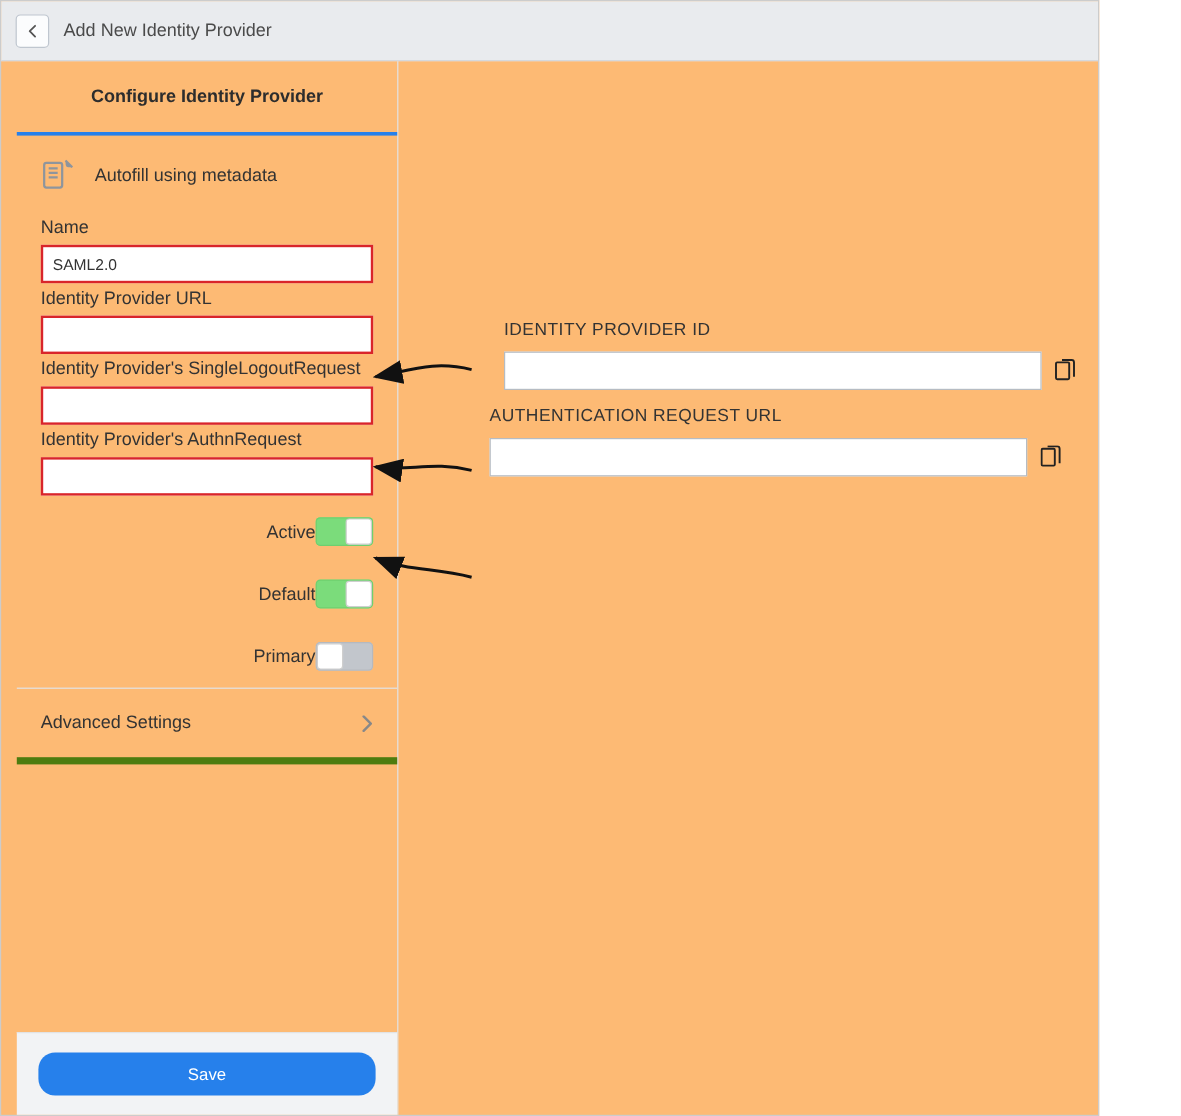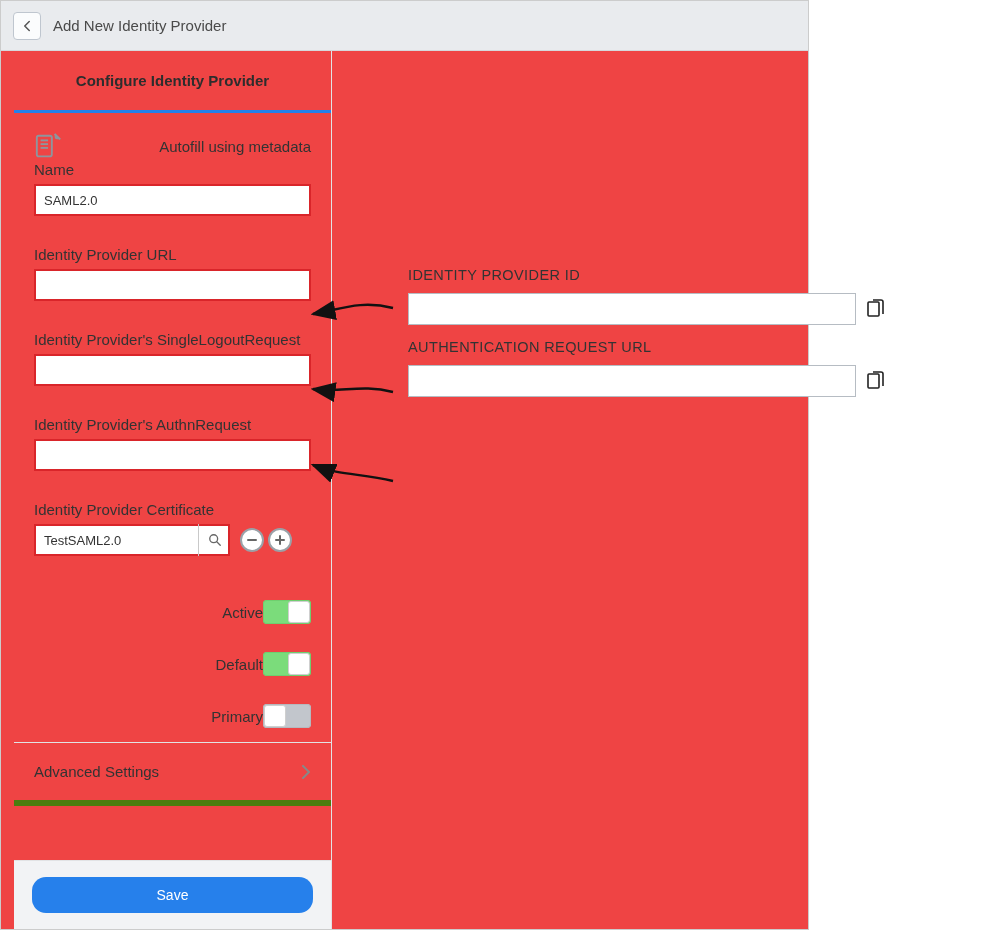--- a/index.html
+++ b/index.html
@@ -2,23 +2,23 @@
 <html><head>
 <meta charset="utf-8">
 <style>
   * { box-sizing: border-box; }
   html, body {
     margin: 0; padding: 0;
     font-family: -apple-system, "Helvetica Neue", Arial, sans-serif;
     color: #333; background: #fff;
   }
   .app {
-    width: 809px; height: 930px;
+    width: 916px; height: 930px;
     border: 1px solid #ccc;
-    background: #ef4444;
+    background: #fdba74;
     position: relative;
   }
   
   .titlebar {
     height: 50px;
     background: #e9ebee;
     border-bottom: 1px solid #d5d8dc;
     display: flex; align-items: center;
     padding: 0 12px;
     gap: 12px;
@@ -63,28 +63,28 @@
     font-weight: 700; font-size: 15px;
     color: #2d2d2d;
   }
   .form-scroll {
     flex: 1;
     padding: 18px 20px 10px 20px;
   }
   .autofill-row {
     display: flex; align-items: center;
     gap: 15px;
-    justify-content: space-between;
+    margin-bottom: 20px;
   }
   .autofill-row svg { width: 30px; height: 30px; }
   .autofill-text {
     font-size: 15px; color: #333;
   }
   .field-group {
-    margin-bottom: 30px;
+    margin-bottom: 4px;
     position: relative;
   }
   .field-label {
     font-size: 15px; color: #333;
     margin-bottom: 6px;
   }
   .red-input {
     width: 100%;
     height: 32px;
     border: 2px solid #d9252a;
@@ -258,47 +258,20 @@
         <div class="field-group">
           <div class="field-label">Identity Provider's SingleLogoutRequest</div>
           <input class="red-input" value="" style="">
         </div>
 
         <div class="field-group">
           <div class="field-label">Identity Provider's AuthnRequest</div>
           <input class="red-input" value="" style="">
         </div>
 
-        <div class="field-group">
-          <div class="field-label">Identity Provider Certificate</div>
-          <div class="cert-row">
-            <div class="cert-input-wrap">
-              <input class="cert-input" value="TestSAML2.0" style="">
-              <div class="cert-search">
-                <svg viewBox="0 0 16 16">
-                  <circle cx="6.5" cy="6.5" r="4.5" fill="none" stroke="#666" stroke-width="1.5"></circle>
-                  <line x1="10" y1="10" x2="14" y2="14" stroke="#666" stroke-width="1.5" stroke-linecap="round"></line>
-                </svg>
-              </div>
-            </div>
-            <div class="circ-btns">
-              <div class="circ">
-                <svg viewBox="0 0 12 12">
-                    <line x1="2" y1="6" x2="10" y2="6" stroke="#666" stroke-width="2" stroke-linecap="round"></line>
-                  </svg>
-              </div>
-              <div class="circ">
-                <svg viewBox="0 0 12 12">
-                  <line x1="2" y1="6" x2="10" y2="6" stroke="#666" stroke-width="2" stroke-linecap="round"></line>
-                  <line x1="6" y1="2" x2="6" y2="10" stroke="#666" stroke-width="2" stroke-linecap="round"></line>
-                </svg>
-              </div>
-            </div>
-          </div>
-        </div>
 
         <div class="toggle-row">
           <span>Active</span>
           <div class="toggle on">
               <div class="knob"></div>
             </div>
         </div>
         <div class="toggle-row">
           <span>Default</span>
           <div class="toggle on">
@@ -319,21 +292,21 @@
             </svg>
         </div>
       </div>
 
       <div class="footer">
         <button class="save-btn">Save</button>
       </div>
     </div>
 
     <div class="right-panel">
-      <div class="ref-block" style="top:216px;">
+      <div class="ref-block" style="top:216px;margin-left:12px;">
         <div class="ref-label">IDENTITY PROVIDER ID</div>
         <div class="ref-input-row">
           <input class="ref-input" value="" style="">
           <div class="copy-btn">
             <svg viewBox="0 0 18 20">
               <rect x="1" y="3" width="11" height="14" rx="1" fill="none" stroke="#222" stroke-width="1.6"></rect>
               <path d="M6 1h8a2 2 0 0 1 2 2v12" fill="none" stroke="#222" stroke-width="1.6"></path>
               <path d="M13 1l3 3" fill="#222"></path>
             </svg>
           </div>

